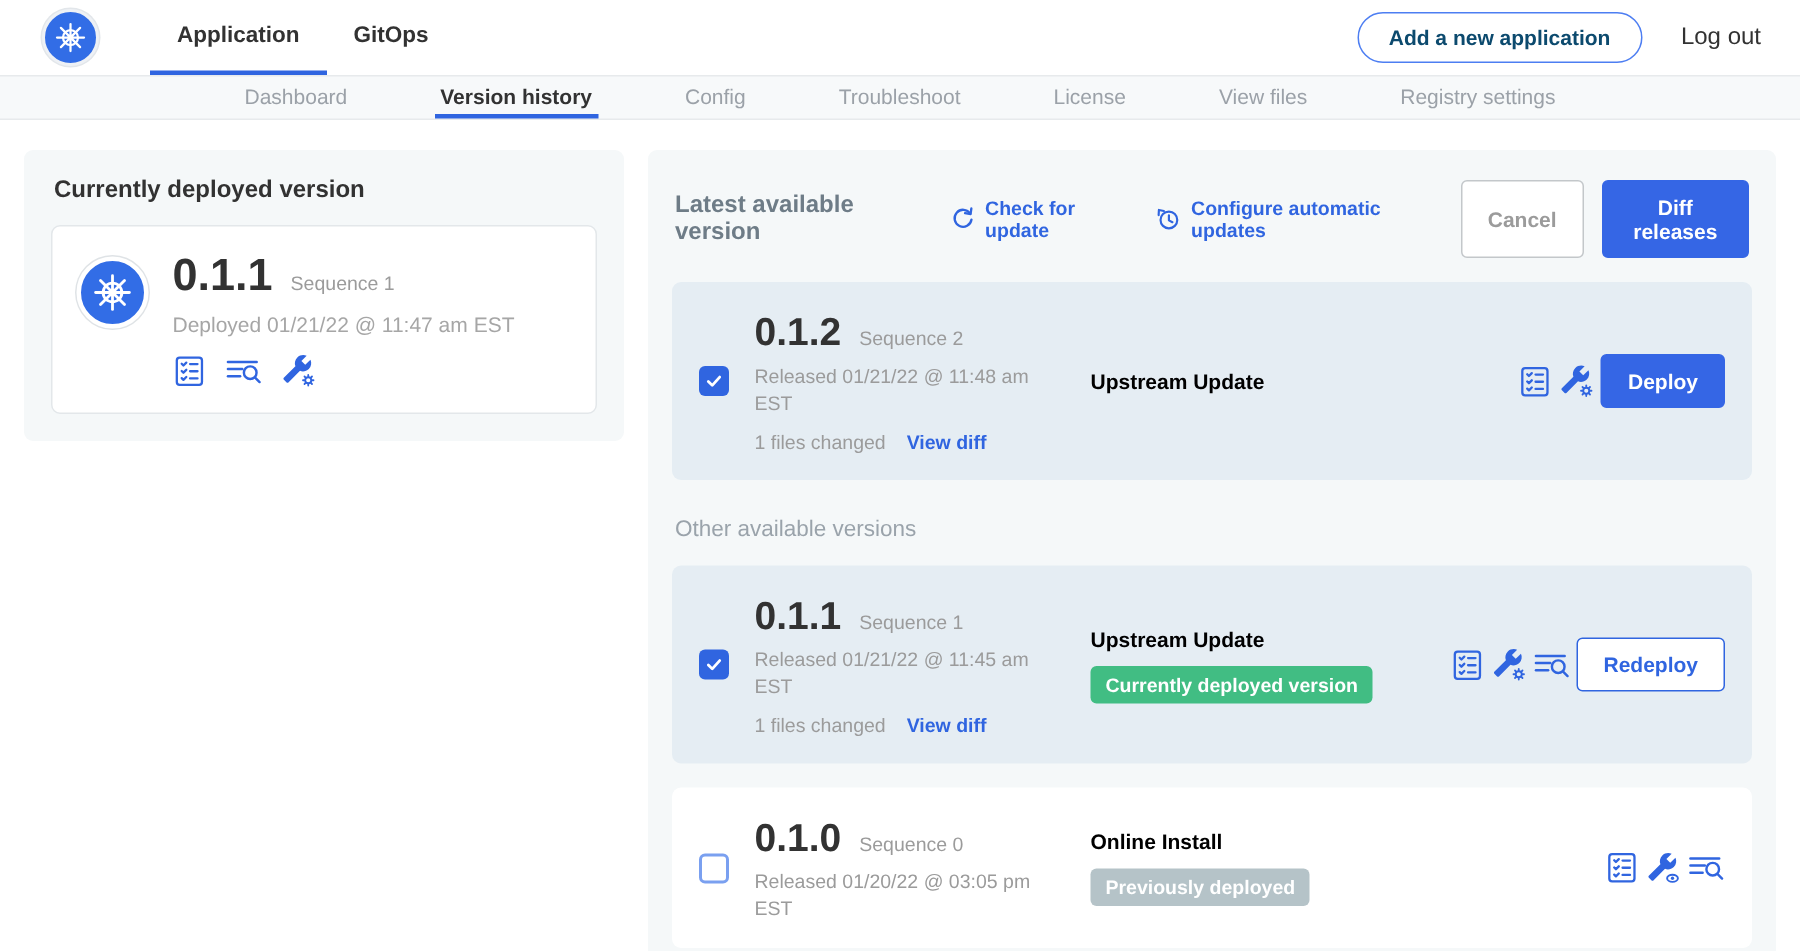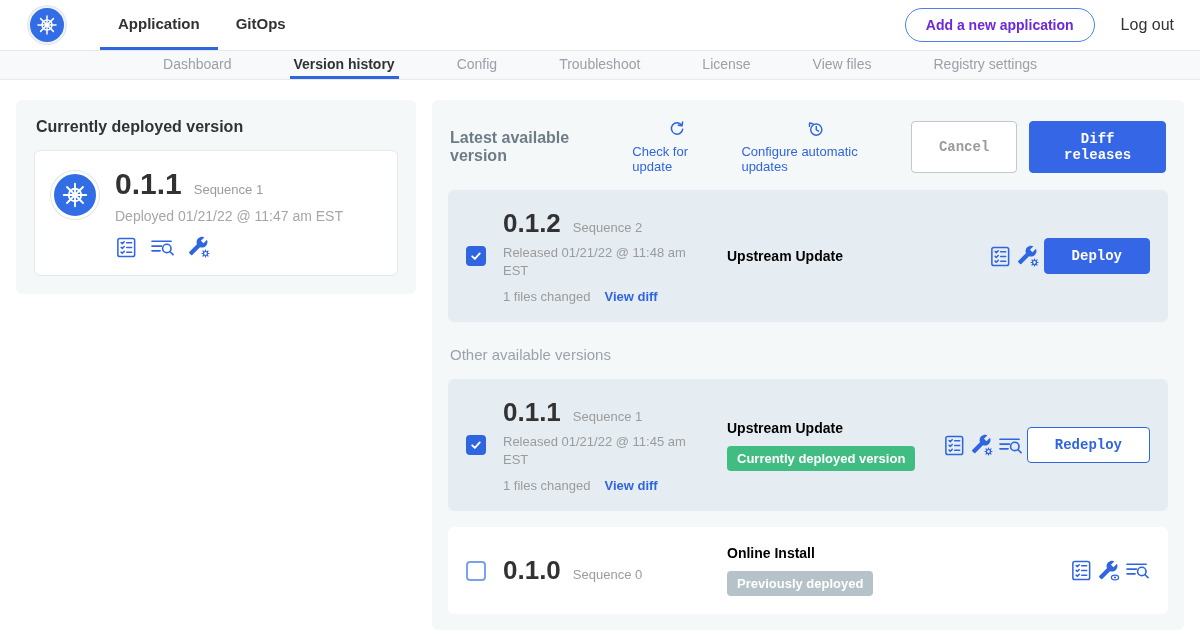--- a/index.html
+++ b/index.html
@@ -8,21 +8,21 @@
 
   
   .topnav { height:50px; display:flex; align-items:center; padding:0 26px 0 28px; background:#fff; }
   .logo-badge { width:38px; height:38px; border-radius:50%; background:#326de6; border:2px solid #eef1f5;
     box-shadow:0 0 0 1px #e2e6ea; display:flex; align-items:center; justify-content:center; color:#fff; flex-shrink:0; }
   .topnav-tabs { display:flex; height:50px; margin-left:34px; }
   .topnav-tab { display:flex; align-items:center; padding:0 18px; font-size:15px; font-weight:700; color:#323232;
     border-bottom:3px solid transparent; cursor:pointer; }
   .topnav-tab.active { border-bottom-color:#3065e0; }
   .topnav-right { margin-left:auto; display:flex; align-items:center; gap:26px; }
-  .add-app-btn { background:#fff; border:1.5px solid #4d7ef2; color:#6d28d9; font-weight:700; font-size:14px;
+  .add-app-btn { background:#fff; border:1.5px solid #4d7ef2; color:#0c4a6e; font-weight:700; font-size:14px;
     border-radius:18px; padding:8px 20px; cursor:pointer; font-family:inherit; }
   .logout { font-size:16px; color:#323232; cursor:pointer; }
 
   
   .subnav { height:30px; background:#f7f9fa; border-top:1px solid #e7eaec; border-bottom:1px solid #e7eaec;
     display:flex; justify-content:center; gap:54px; }
   .subnav-tab { display:flex; align-items:center; font-size:14px; color:#9ba1a8; border-bottom:3px solid transparent;
     padding:0 4px; cursor:pointer; }
   .subnav-tab.active { color:#323232; font-weight:700; border-bottom-color:#3065e0; }
 
@@ -37,23 +37,23 @@
     box-shadow:0 0 0 1px #dfe3e6; display:flex; align-items:center; justify-content:center; color:#fff; flex-shrink:0; margin-top:4px; }
   .vline { display:flex; align-items:baseline; gap:12px; }
   .version-big { font-size:30px; font-weight:700; color:#323232; }
   .seq { font-size:13px; color:#9b9b9b; }
   .deployed-at { font-size:14px; color:#a6a6a6; margin:7px 0 11px; }
   .icon-row { display:flex; gap:12px; align-items:center; }
 
   .versions-panel { flex:1; padding:16px; }
   .panel-header { display:flex; align-items:center; gap:20px; margin:4px 2px 16px; }
   .panel-header h2 { font-size:16px; font-weight:700; color:#6e7c87; }
-  .hlink { display:flex; align-items:center; gap:6px; color:#3065e0; font-weight:400; font-size:13px; cursor:pointer; text-decoration:none;flex-direction:column; }
+  .hlink { display:flex; align-items:center; gap:6px; color:#3065e0; font-weight:700; font-size:13px; cursor:pointer; text-decoration:none; }
   .header-btns { margin-left:auto; display:flex; gap:12px; }
-  .btn { font-family:Liberation Mono, monospace; font-size:14px; font-weight:700; border-radius:4px; padding:9px 27px; cursor:pointer; }
+  .btn { font-family:Liberation Sans, sans-serif; font-size:14px; font-weight:700; border-radius:4px; padding:9px 17px; cursor:pointer; }
   .btn-cancel { background:#fff; border:1px solid #c3c7ca; color:#9b9b9b; }
   .btn-primary { background:#3566e5; border:1px solid #3566e5; color:#fff; }
   .btn-outline { background:#fff; border:1px solid #3065e0; color:#3065e0; }
 
   .version-row { display:flex; align-items:center; border-radius:6px; padding:18px; }
   .row-highlight { background:#e5edf3; }
   .row-white { background:#fff; }
   .checkbox { width:20px; height:20px; border-radius:4px; margin-right:17px; flex-shrink:0;
     display:flex; align-items:center; justify-content:center; cursor:pointer; }
   .checkbox.checked { background:#3065e0; color:#fff; }
@@ -339,20 +339,21 @@
         </div>
       </div>
 
       <div class="version-row row-white">
         <span class="checkbox unchecked"></span>
         <div class="vblock">
           <div class="vline">
             <span class="row-version">0.1.0</span>
             <span class="seq">Sequence 0</span>
           </div>
+          <div class="released">Released 01/20/22 @ 03:05 pm EST</div>
         </div>
         <div class="source-block">
           <div class="source-label">Online Install</div>
           <span class="badge badge-muted">Previously deployed</span>
         </div>
         <div class="actions">
           <span class="action-icon">
               <svg class="icon" width="23" height="23">
                 <use href="#sym-checklist"></use>
               </svg>

